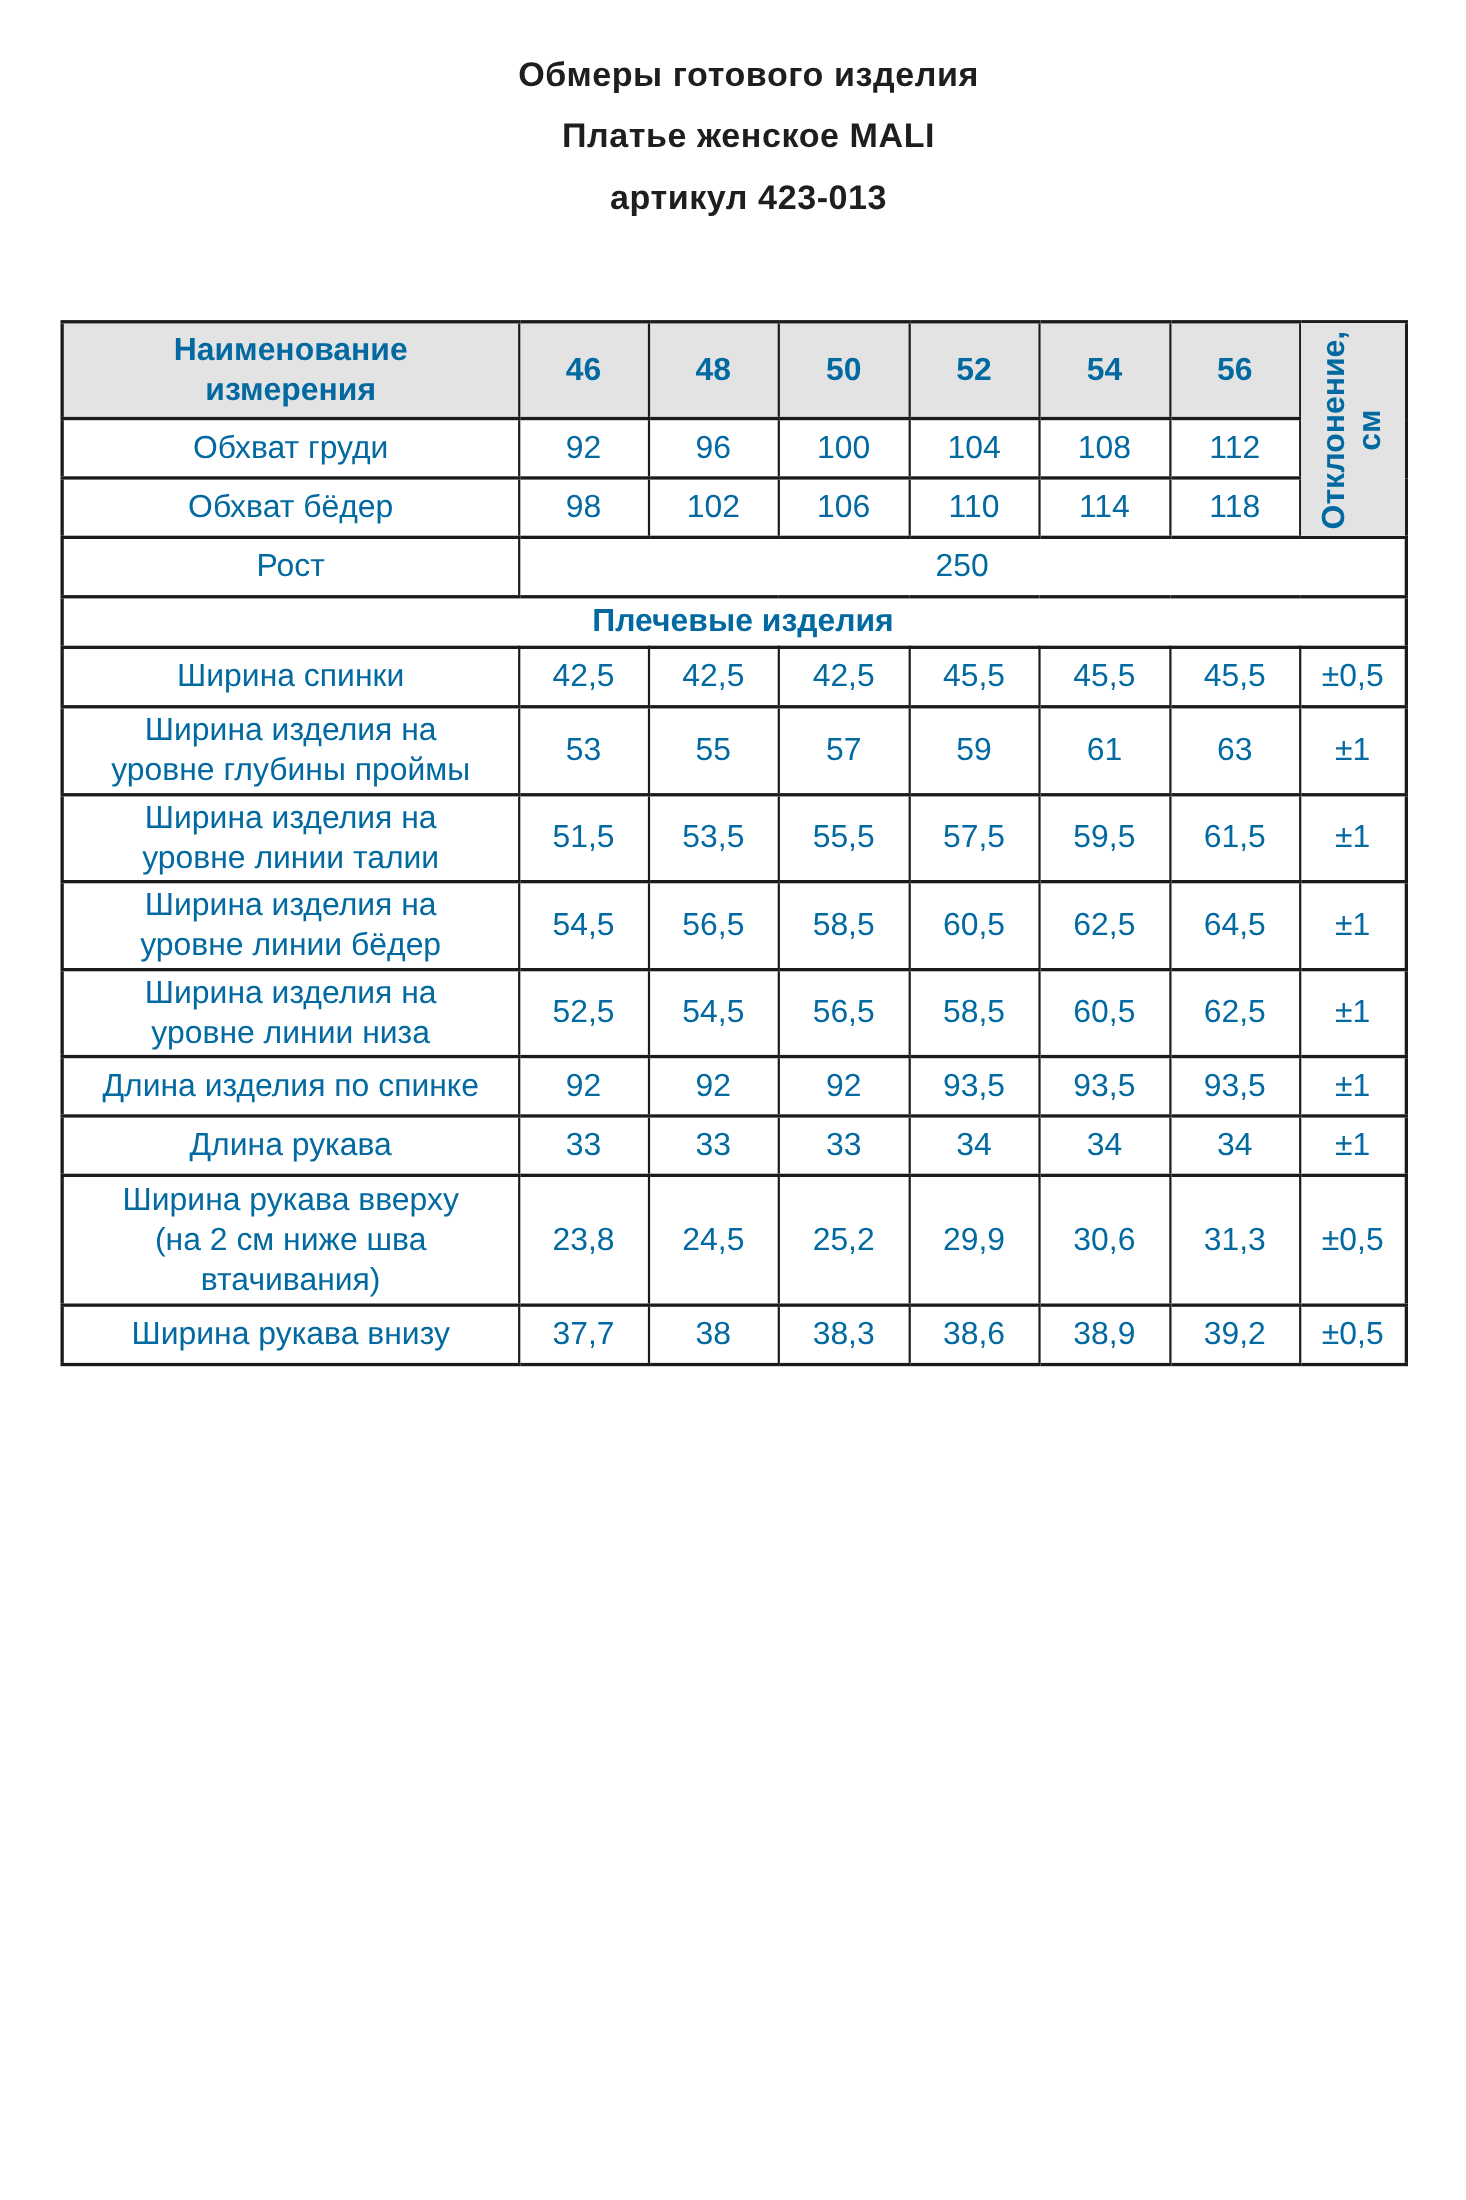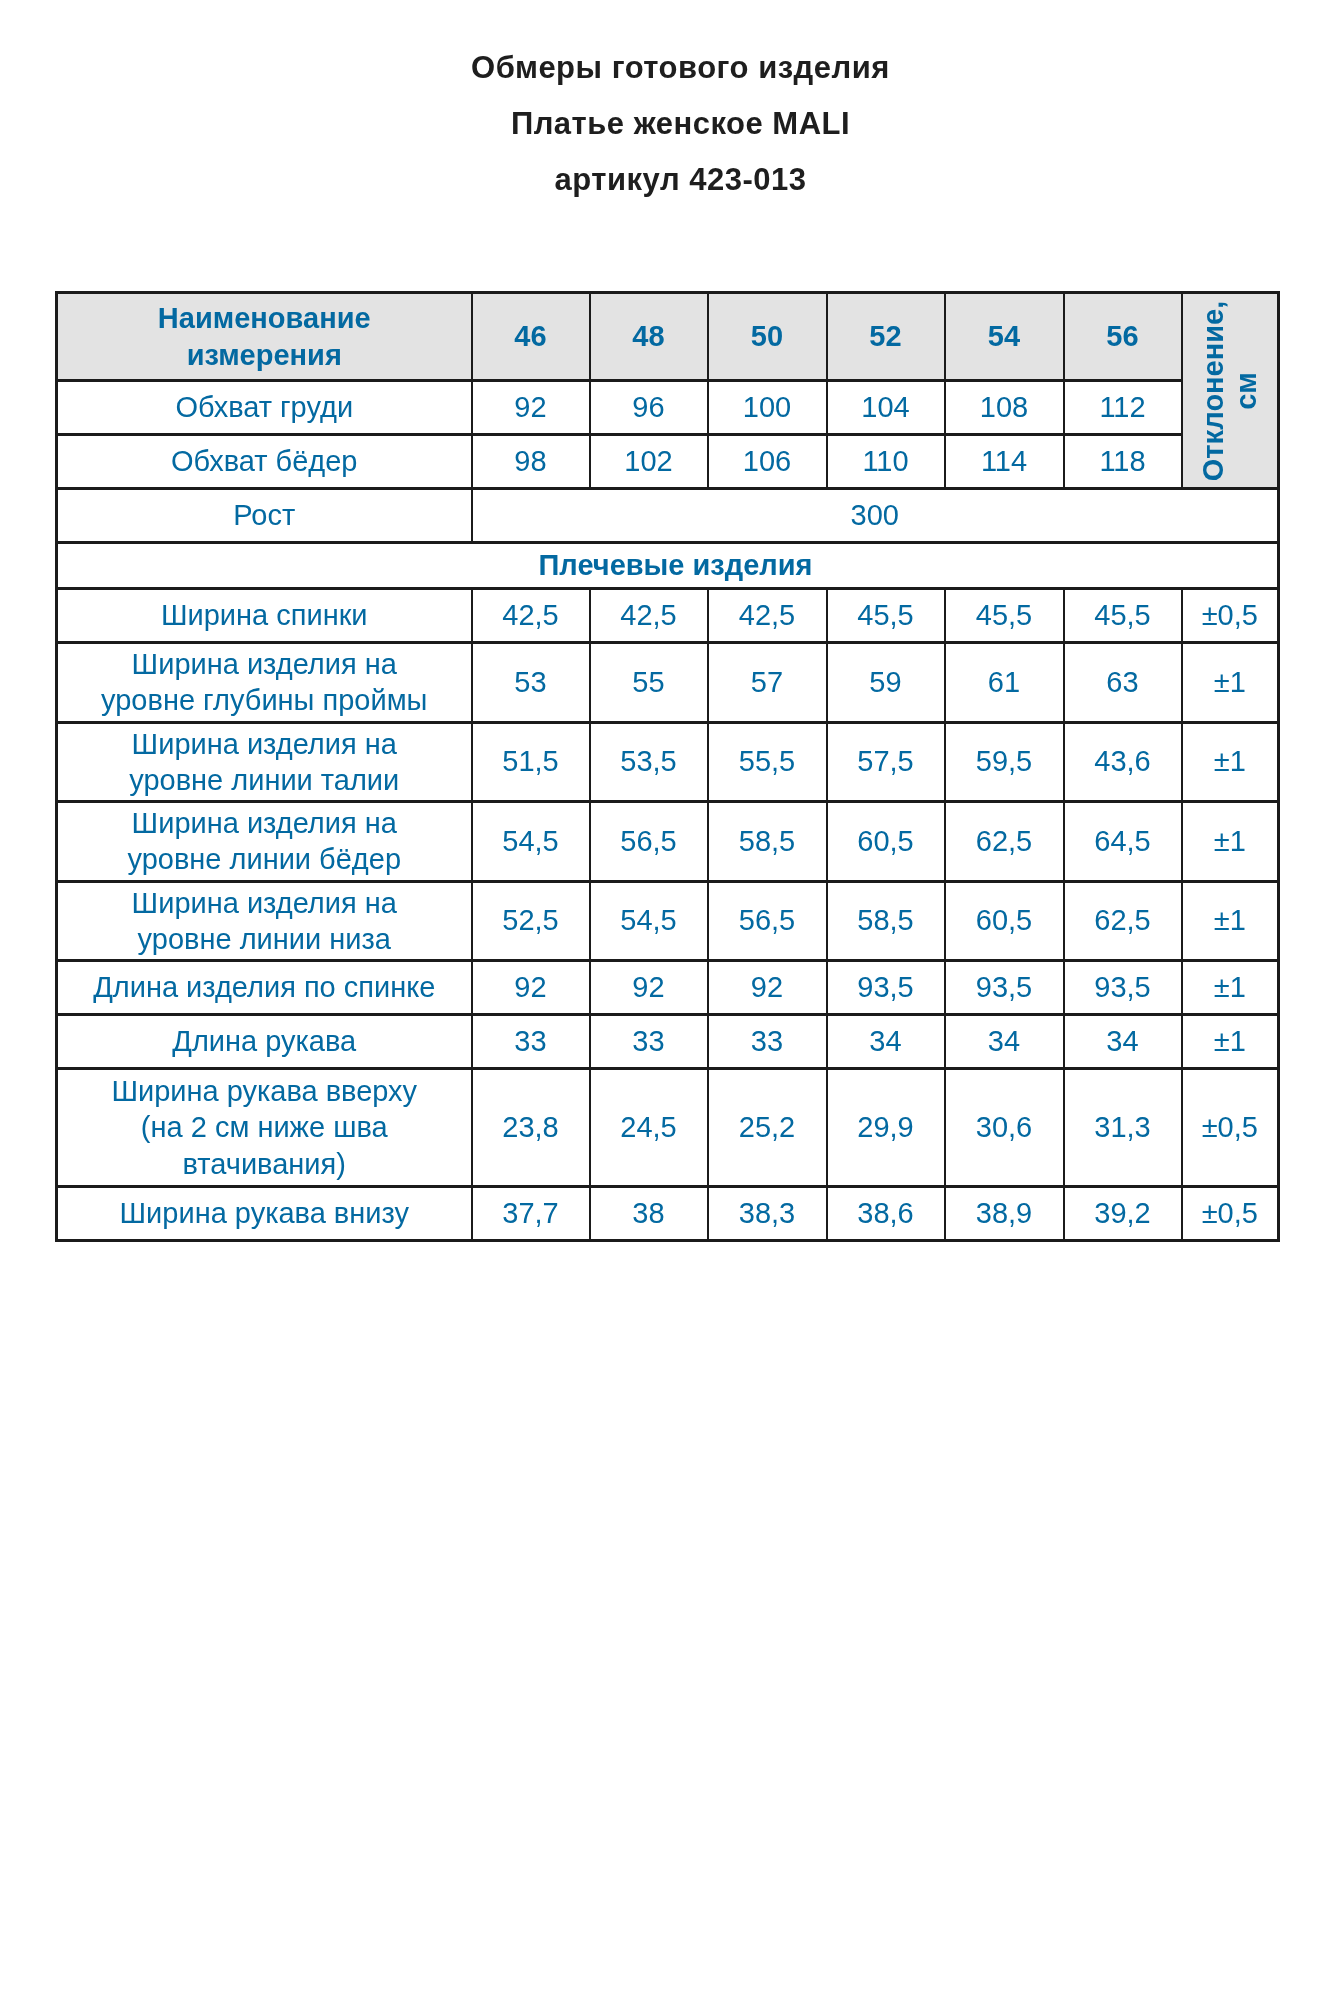--- a/index.html
+++ b/index.html
@@ -144,21 +144,21 @@
       <td>98</td>
       <td>102</td>
       <td>106</td>
       <td>110</td>
       <td>114</td>
       <td>118</td>
     </tr>
 
     <tr style="height:54px">
       <td class="label-cell">Рост</td>
-      <td colspan="7">300</td>
+      <td colspan="7">250</td>
     </tr>
 
     <tr class="section-row" style="height:46px">
       <td colspan="8">Плечевые изделия</td>
     </tr>
 
     <tr style="height:54px">
       <td class="label-cell">Ширина спинки</td>
       <td>42,5</td>
       <td>42,5</td>
@@ -182,21 +182,21 @@
     </tr>
 
     <tr style="height:76px">
       <td class="label-cell">Ширина изделия на
 уровне линии талии</td>
       <td>51,5</td>
       <td>53,5</td>
       <td>55,5</td>
       <td>57,5</td>
       <td>59,5</td>
-      <td>43,6</td>
+      <td>61,5</td>
       <td>±1</td>
     </tr>
 
     <tr style="height:76px">
       <td class="label-cell">Ширина изделия на
 уровне линии бёдер</td>
       <td>54,5</td>
       <td>56,5</td>
       <td>58,5</td>
       <td>60,5</td>

